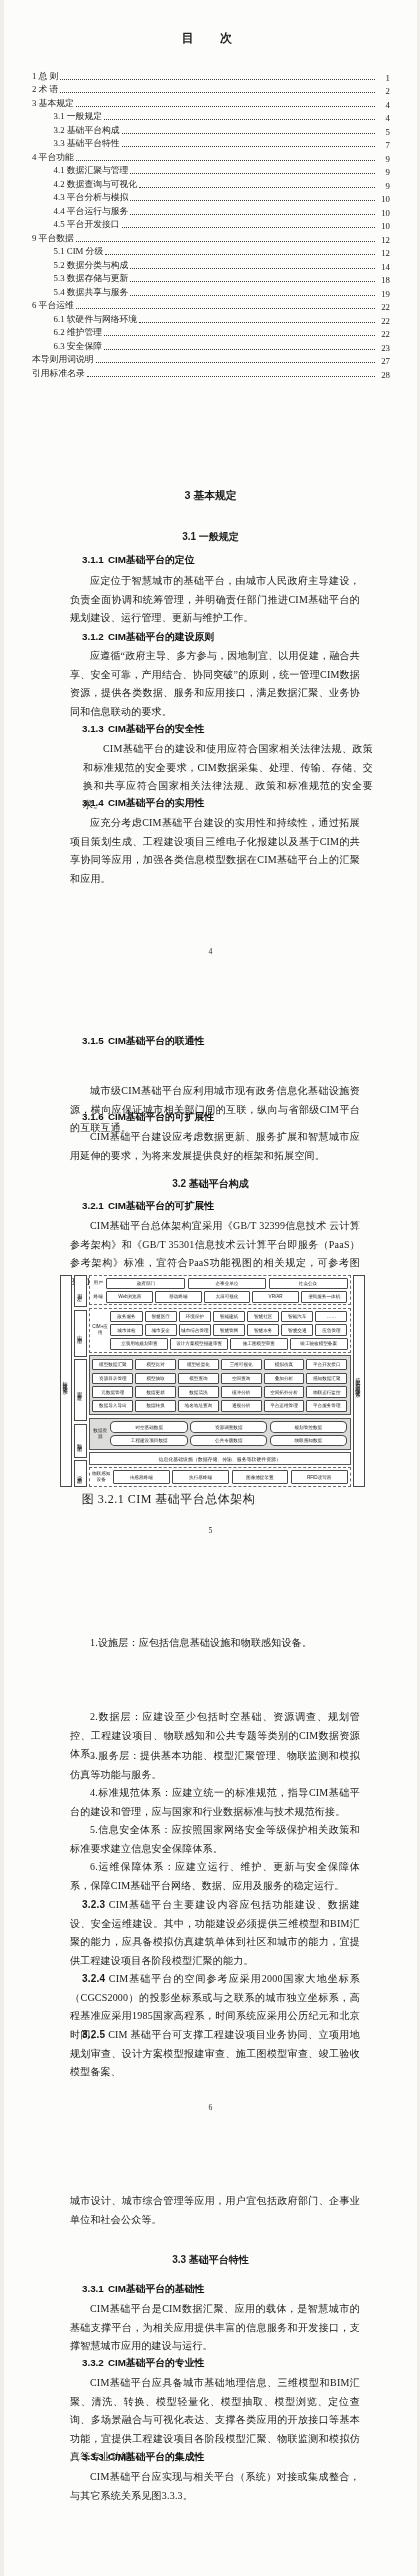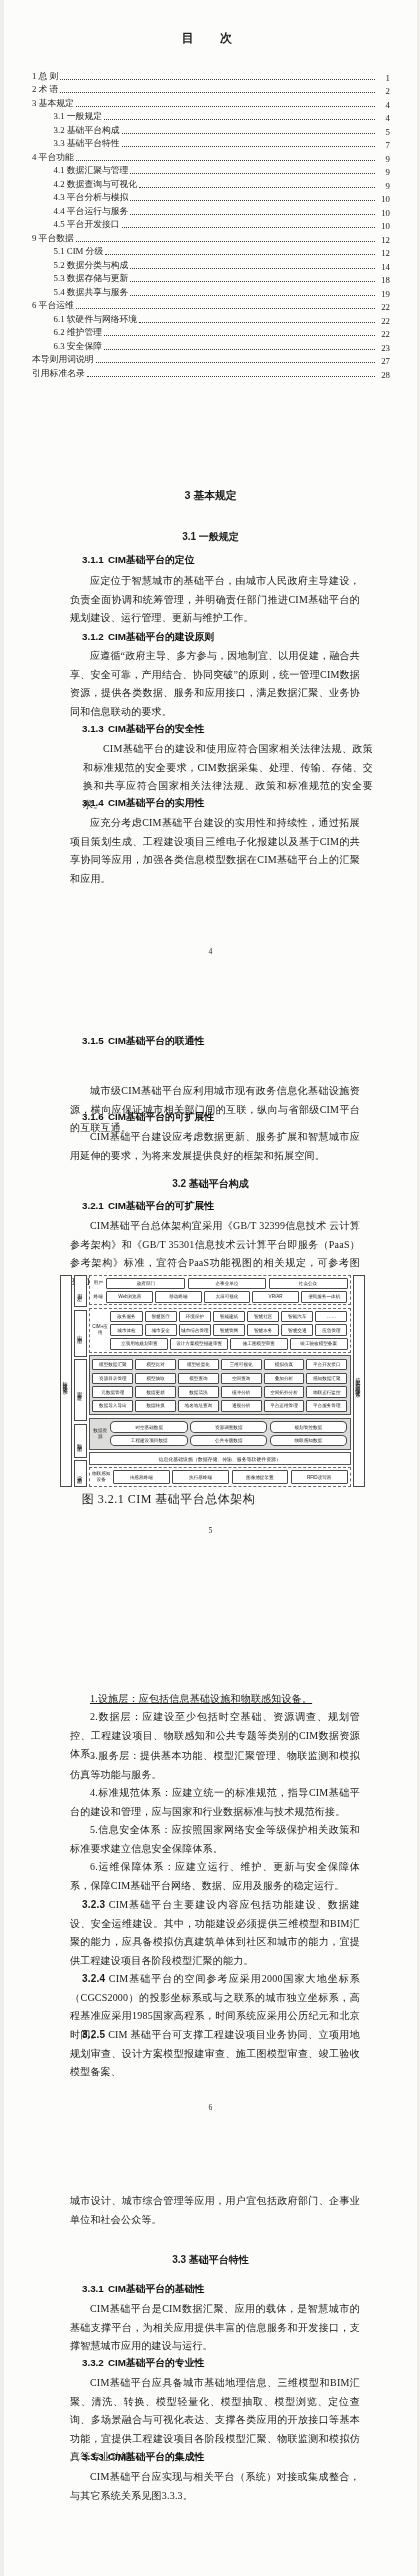--- a/index.html
+++ b/index.html
@@ -323,21 +323,21 @@
         <div class="bx">执行器终端</div>
         <div class="bx">图像捕捉装置</div>
         <div class="bx">RFID读写器</div>
       </div>
     </div>
     <div class="sidebar vert">信息安全与运维保障体系</div>
   </div>
   <div class="abs figcap" style="top:1491px;">图 3.2.1 CIM 基础平台总体架构</div>
   <div class="abs pagenum" style="top:1526px;">5</div>
 
-  <div class="abs para indent" style="top:1690px;text-decoration:underline;">1.设施层：应包括信息基础设施和物联感知设备。</div>
+  <div class="abs para indent" style="top:1634px;">1.设施层：应包括信息基础设施和物联感知设备。</div>
   <div class="abs para indent" style="top:1708px;">2.数据层：应建设至少包括时空基础、资源调查、规划管控、工程建设项目、物联感知和公共专题等类别的CIM数据资源体系。</div>
   <div class="abs para indent" style="top:1747px;">3.服务层：提供基本功能、模型汇聚管理、物联监测和模拟仿真等功能与服务。</div>
   <div class="abs para indent" style="top:1784px;">4.标准规范体系：应建立统一的标准规范，指导CIM基础平台的建设和管理，应与国家和行业数据标准与技术规范衔接。</div>
   <div class="abs para indent" style="top:1821px;">5.信息安全体系：应按照国家网络安全等级保护相关政策和标准要求建立信息安全保障体系。</div>
   <div class="abs para indent" style="top:1858px;">6.运维保障体系：应建立运行、维护、更新与安全保障体系，保障CIM基础平台网络、数据、应用及服务的稳定运行。</div>
   <div class="abs para" style="top:1896px;"><span class="cnum">3.2.3</span> <span>CIM基础平台主要建设内容应包括功能建设、数据建设、安全运维建设。其中，功能建设必须提供三维模型和BIM汇聚的能力，应具备模拟仿真建筑单体到社区和城市的能力，宜提供工程建设项目各阶段模型汇聚的能力。</span></div>
   <div class="abs para" style="top:1970px;"><span class="cnum">3.2.4</span> <span>CIM基础平台的空间参考应采用2000国家大地坐标系（CGCS2000）的投影坐标系或与之联系的城市独立坐标系，高程基准应采用1985国家高程系，时间系统应采用公历纪元和北京时间。</span></div>
   <div class="abs para" style="top:2026px;"><span class="cnum">3.2.5</span> <span>CIM 基础平台可支撑工程建设项目业务协同、立项用地规划审查、设计方案模型报建审查、施工图模型审查、竣工验收模型备案、</span></div>
   <div class="abs pagenum" style="top:2103px;">6</div>
 

